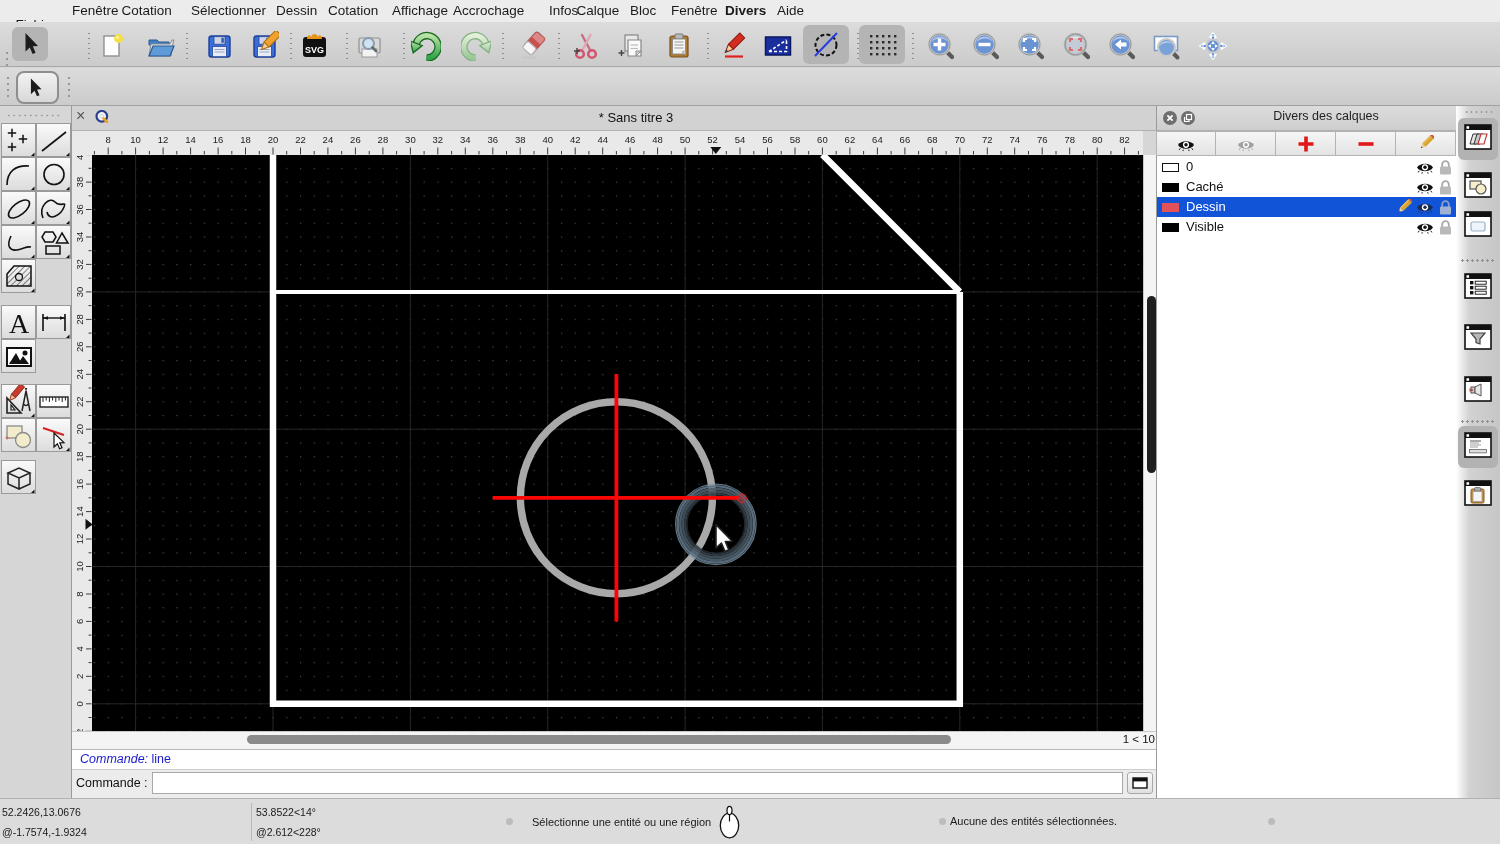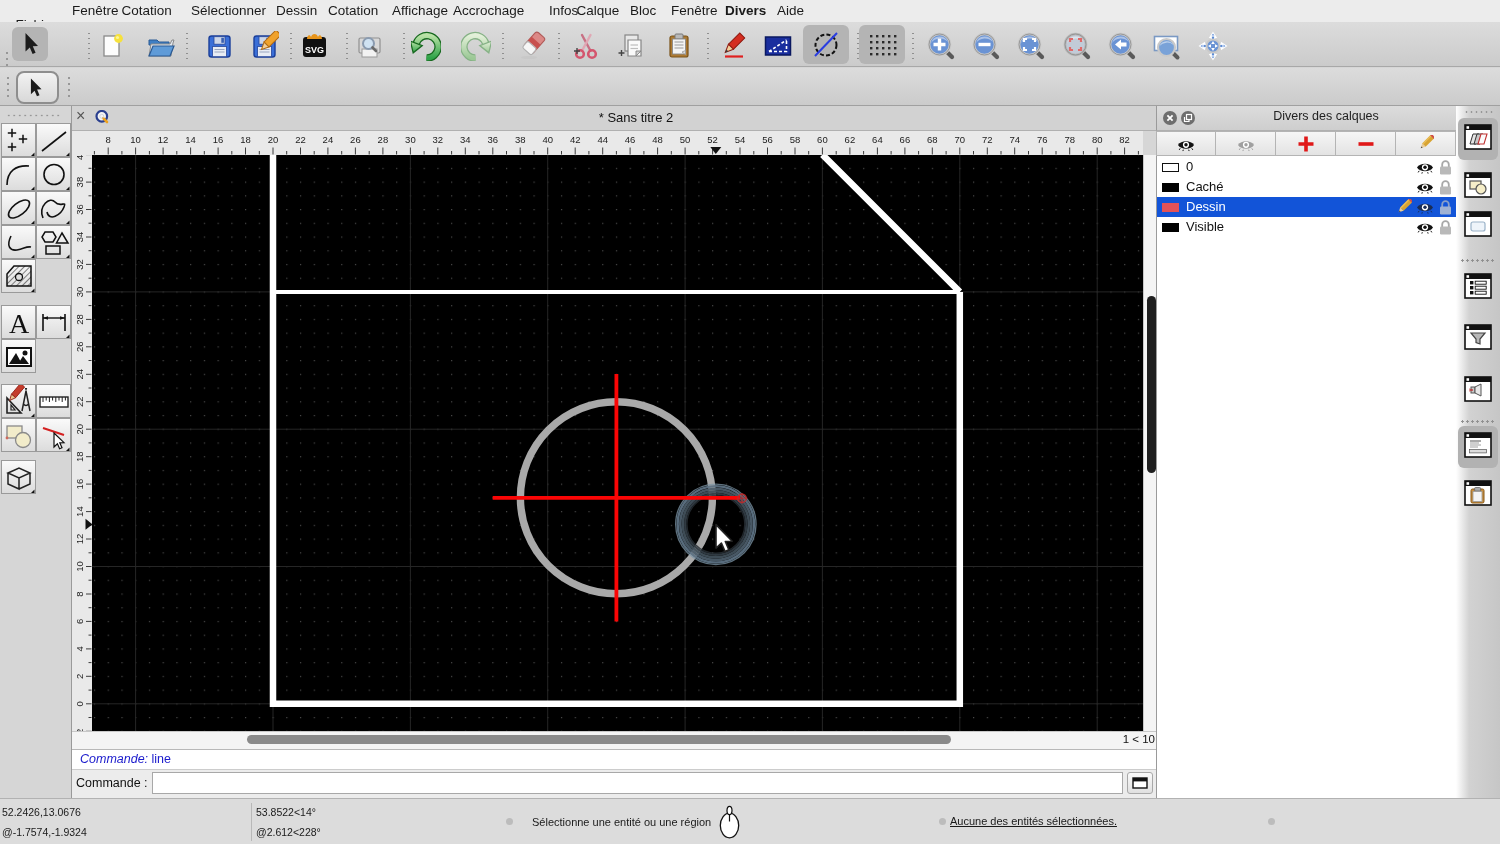--- a/index.html
+++ b/index.html
@@ -341,21 +341,21 @@
       <path d="M6 12 L17 7 L28 12 L17 17 Z M6 12 L6 23 L17 28 L17 17 M17 28 L28 23 L28 12" fill="none" stroke="#222" stroke-width="1.5"></path>
       <path d="M29 32 L32.5 32 L32.5 28.5 Z" fill="#111"></path>
     </svg></div>
 <div style="position:absolute;left:72px;top:106px;width:1084px;height:25px;background:#d2d2d2;border-bottom:1px solid #b0b0b0;"></div>
 <div style="position:absolute;left:76px;top:107px;width:18px;height:18px;color:#555;font-size:16px;font-weight:400;">×</div>
 <div style="position:absolute;left:95px;top:110px;width:14px;height:14px;"><svg width="14" height="14" viewBox="0 0 14 14" style="">
       <circle cx="6.8" cy="6.3" r="5.3" fill="#f4f4f4" stroke="#2a3f8f" stroke-width="2.2"></circle>
       <line x1="8.2" y1="8.2" x2="12" y2="12" stroke="#eda21f" stroke-width="2.6" stroke-linecap="round"></line>
       <circle cx="6.8" cy="6.3" r="2" fill="none" stroke="#c8ccd8" stroke-width="0.8"></circle>
     </svg></div>
-<div style="position:absolute;left:556px;top:110px;width:160px;height:16px;font-size:13px;color:#111;text-align:center;">* Sans titre 2</div>
+<div style="position:absolute;left:556px;top:110px;width:160px;height:16px;font-size:13px;color:#111;text-align:center;">* Sans titre 3</div>
 <div style="position:absolute;left:72px;top:131px;width:20px;height:24px;background:#e9e9e9;"></div>
 <div style="position:absolute;left:92px;top:131px;width:1051px;height:24px;"><svg width="1051" height="24" viewBox="0 0 1051 24" style="">
       <rect width="1051" height="24" fill="#e9e9e9"></rect>
       <line x1="2.4" y1="20" x2="2.4" y2="23.5" stroke="#3c3c3c" stroke-width="1"></line>
       <text x="16.2" y="12" font-size="9.5" fill="#222" text-anchor="middle">8</text>
       <line x1="16.2" y1="16.5" x2="16.2" y2="23.5" stroke="#3c3c3c" stroke-width="1"></line>
       <line x1="29.9" y1="20" x2="29.9" y2="23.5" stroke="#3c3c3c" stroke-width="1"></line>
       <text x="43.6" y="12" font-size="9.5" fill="#222" text-anchor="middle">10</text>
       <line x1="43.6" y1="16.5" x2="43.6" y2="23.5" stroke="#3c3c3c" stroke-width="1"></line>
       <line x1="57.4" y1="20" x2="57.4" y2="23.5" stroke="#3c3c3c" stroke-width="1"></line>
@@ -794,13 +794,13 @@
 <div style="position:absolute;left:256px;top:806px;width:160px;height:13px;font-size:10.5px;color:#1a1a1a;">53.8522&lt;14°</div>
 <div style="position:absolute;left:256px;top:826px;width:160px;height:13px;font-size:10.5px;color:#1a1a1a;">@2.612&lt;228°</div>
 <div style="position:absolute;left:506px;top:818px;width:7px;height:7px;background:#bcbcbc;border-radius:50%;"></div>
 <div style="position:absolute;left:532px;top:816px;width:200px;height:14px;font-size:11px;color:#1a1a1a;">Sélectionne une entité ou une région</div>
 <div style="position:absolute;left:718px;top:804px;width:23px;height:35px;"><svg width="23" height="35" viewBox="0 0 23 35" style="">
       <ellipse cx="11.5" cy="21.5" rx="9.2" ry="12.3" fill="#fff" stroke="#111" stroke-width="1.3"></ellipse>
       <path d="M11.5 9.5 L11.5 17.5" stroke="#111" stroke-width="1.2"></path>
       <ellipse cx="11.5" cy="6.5" rx="2.5" ry="4.2" fill="#fff" stroke="#111" stroke-width="1.2"></ellipse>
     </svg></div>
 <div style="position:absolute;left:939px;top:818px;width:7px;height:7px;background:#bcbcbc;border-radius:50%;"></div>
-<div style="position:absolute;left:950px;top:815px;width:200px;height:14px;font-size:11px;color:#1a1a1a;text-decoration:underline;">Aucune des entités sélectionnées.</div>
+<div style="position:absolute;left:950px;top:815px;width:200px;height:14px;font-size:11px;color:#1a1a1a;">Aucune des entités sélectionnées.</div>
 <div style="position:absolute;left:1268px;top:818px;width:7px;height:7px;background:#bcbcbc;border-radius:50%;"></div>
 </body></html>

